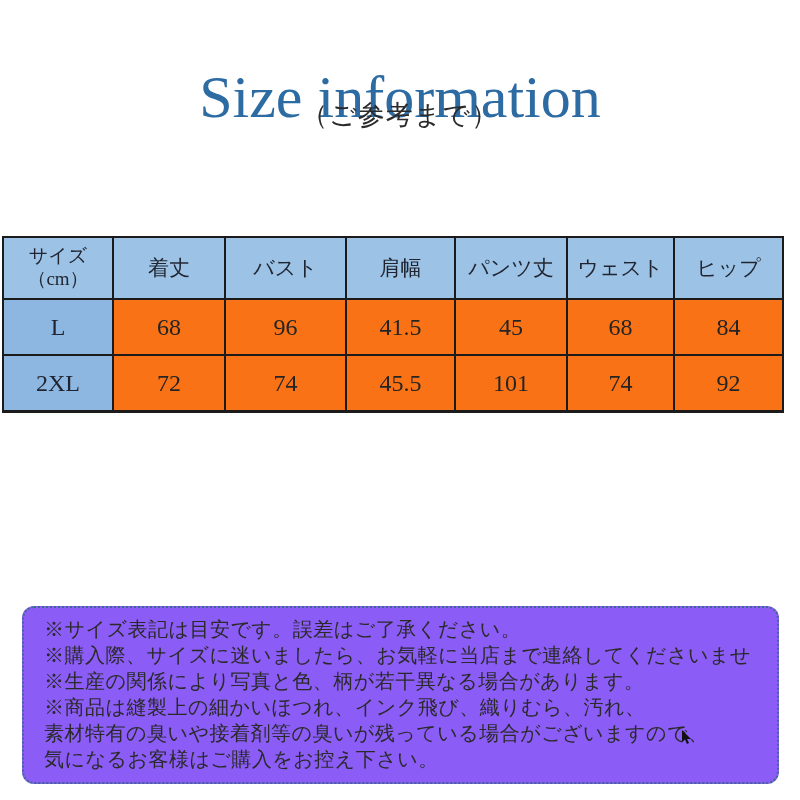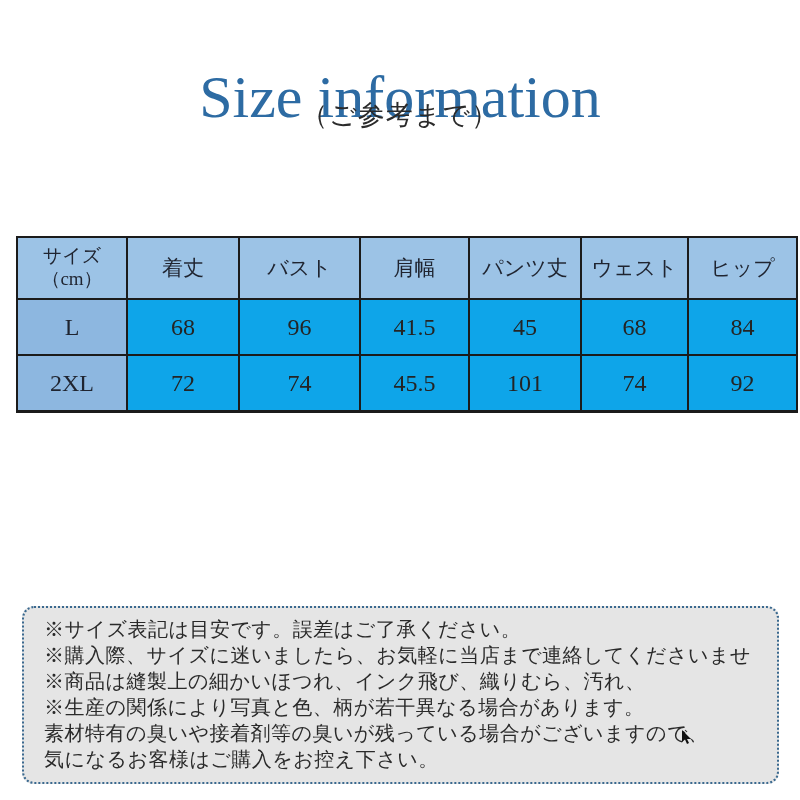--- a/index.html
+++ b/index.html
@@ -28,21 +28,21 @@
     top: 97px; left: 0; width: 800px;
     text-align: center;
     font-size: 27px;
     letter-spacing: 1px;
     color: #2b2b2b;
   }
 
   
   table.size-table {
     position: absolute;
-    top: 236px; left: 16px;
+    top: 236px; left: 2px;
     width: 780px;
     border-collapse: collapse;
     table-layout: fixed;
   }
   .size-table th, .size-table td {
     border: 2px solid #1b1b1b;
     text-align: center;
     vertical-align: middle;
     padding: 0;
     color: #1f2430;
@@ -56,36 +56,36 @@
   .size-table thead th.size-head {
     font-size: 19px;
     line-height: 1.2;
   }
   .size-table tbody th {
     background: #8db7e0;
     height: 54px;
     font-size: 24px;
   }
   .size-table tbody td {
-    background: #0ea5e9;
+    background: #f97316;
     height: 54px;
     font-size: 24px;
     color: #242424;
   }
   .size-table tbody tr:last-child th,
   .size-table tbody tr:last-child td { border-bottom-width: 3px; }
 
   
   .notes-box {
     position: absolute;
     top: 606px; left: 22px; right: 21px;
     border: 2px dotted #3a698f;
     border-radius: 12px;
     padding: 8px 20px 10px 20px;
-    background: #e5e5e5;
+    background: #8b5cf6;
     box-sizing: border-box;
   }
   .notes-box p {
     margin: 0;
     font-size: 20px;
     line-height: 26px;
     color: #2a2a2a;
     letter-spacing: 0.5px;
     white-space: nowrap;
   }
@@ -145,21 +145,21 @@
       <td>101</td>
       <td>74</td>
       <td>92</td>
     </tr>
   </tbody>
 </table>
 
 <div class="notes-box">
   <p>※サイズ表記は目安です。誤差はご了承ください。</p>
   <p>※購入際、サイズに迷いましたら、お気軽に当店まで連絡してくださいませ</p>
+  <p>※生産の関係により写真と色、柄が若干異なる場合があります。</p>
   <p>※商品は縫製上の細かいほつれ、インク飛び、織りむら、汚れ、</p>
-  <p>※生産の関係により写真と色、柄が若干異なる場合があります。</p>
   <p>素材特有の臭いや接着剤等の臭いが残っている場合がございますので、</p>
   <p>気になるお客様はご購入をお控え下さい。</p>
 </div>
 
 <svg class="cursor" viewBox="0 0 14 16" xmlns="http://www.w3.org/2000/svg">
   <path d="M1,0 L1,12 L4,9.5 L6,14 L8,13 L6,9 L10,9 Z" fill="#111111"></path>
 </svg>
 
 </body></html>

